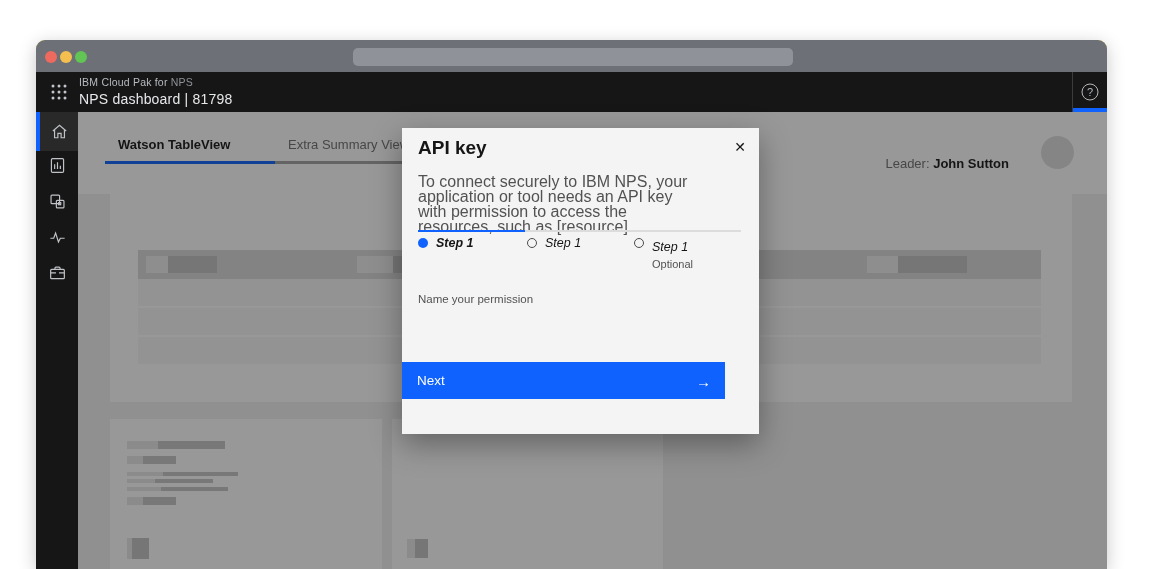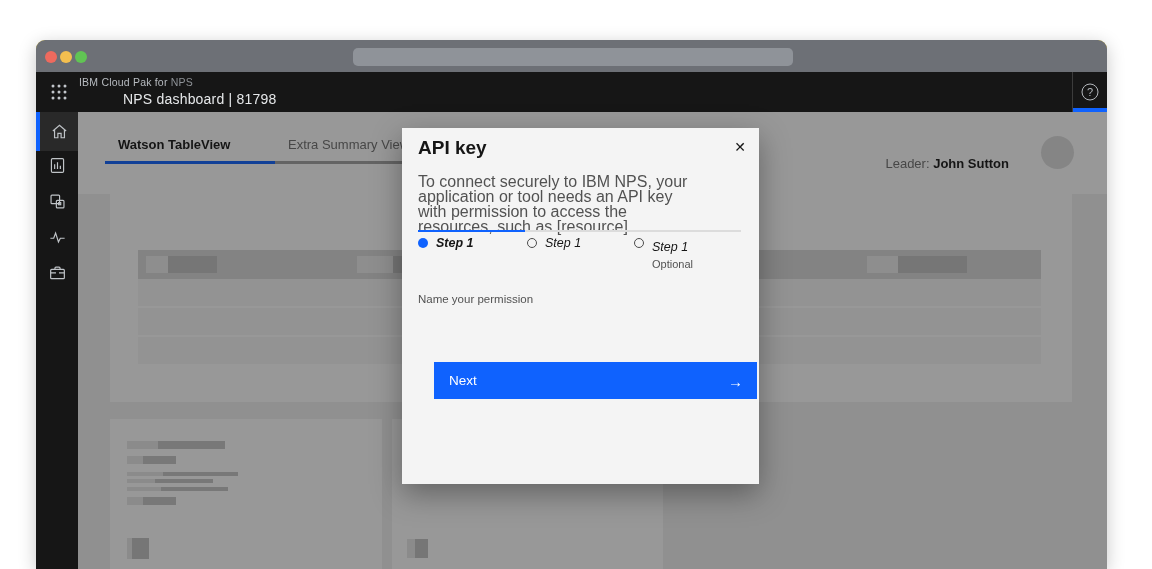--- a/index.html
+++ b/index.html
@@ -21,21 +21,21 @@
   .urlbar { position:absolute; left:317px; top:8px; width:440px; height:18px;
             border-radius:5px; background:#8f9399; }
 
   
   .app-header { position:absolute; left:0; top:32px; right:0; height:40px; background:#161616; }
   .switcher { position:absolute; left:4px; top:2px; width:38px; height:36px;
               display:flex; align-items:center; justify-content:center; background:none; border:none; cursor:pointer; }
   .hdr-titles { position:absolute; left:43px; top:5px; line-height:1; }
   .hdr-eyebrow { font-size:10.5px; letter-spacing:.2px; color:#b7bbc0; }
   .hdr-eyebrow .prod { color:#8e9297; }
-  .hdr-title { margin-top:4px; font-size:14px; color:#e6e8ea; letter-spacing:.2px;margin-left:44px; }
+  .hdr-title { margin-top:4px; font-size:14px; color:#e6e8ea; letter-spacing:.2px; }
   .help-btn { position:absolute; right:0; top:0; width:35px; height:40px; background:#161616;
               border:none; border-left:1px solid #3c3c3c; cursor:pointer; }
   .help-circle { position:absolute; left:50%; top:50%; transform:translate(-50%,-50%);
                  width:17px; height:17px; border:1.4px solid #b4b8bd; border-radius:50%;
                  color:#b4b8bd; font-size:11px; line-height:14px; text-align:center; }
   .help-active { position:absolute; left:0; right:0; bottom:0; height:4px; background:#0f62fe; }
 
   
   .sidenav { position:absolute; left:0; top:72px; width:42px; bottom:0; background:#161616; }
   .nav-item { position:absolute; left:0; width:42px; display:flex; align-items:center;
@@ -66,41 +66,41 @@
   .bar-light { background:#e8e8e8; }
   .bar-dark  { background:#c6c6c6; }
   .card-a { left:32px;  top:307px; width:272px; height:222px; }
   .card-b { left:314px; top:307px; width:271px; height:222px; }
 
   
   .scrim { position:absolute; left:42px; top:72px; right:0; bottom:0;
            background:rgba(20,20,20,.44); z-index:5; }
 
   
-  .modal { position:absolute; left:366px; top:88px; width:357px; height:356px;
+  .modal { position:absolute; left:366px; top:88px; width:357px; height:306px;
            background:#f4f4f4; z-index:10; box-shadow:0 10px 28px rgba(0,0,0,.35); }
   .m-title { position:absolute; left:16px; top:9px; font-size:19px; color:#161616; }
   .m-close { position:absolute; right:4px; top:4px; width:30px; height:30px; background:none;
              border:none; font-size:14px; color:#161616; cursor:pointer; line-height:30px; }
   .m-desc { position:absolute; left:16px; top:46px; width:278px; font-size:16px;
             line-height:15px; color:#525252; }
   .m-track { position:absolute; left:16px; top:102px; width:323px; height:2px; background:#dcdcdc; }
   .m-track .fill { position:absolute; left:0; top:0; height:2px; background:#0f62fe; }
   .step { position:absolute; top:109px; display:flex; align-items:flex-start; cursor:pointer; }
   .step .dot { width:10px; height:10px; border-radius:50%; margin:1px 8px 0 0; }
   .dot.current { background:#0f62fe; }
   .dot.todo { border:1.5px solid #4c4c4c; background:transparent; }
   .step .slabel { font-size:12.5px; color:#161616; line-height:13px;font-style:italic; }
   .step.cur .slabel { font-weight:bold; }
   .step .snote { font-size:11px; color:#525252; margin-top:3px; }
   .m-field-label { position:absolute; left:16px; top:165px; font-size:11.5px; color:#525252; }
   .m-input { position:absolute; left:16px; top:186px; width:323px; height:31px; background:#ffffff;
              border:none; border-bottom:1px solid #d6d6d6; padding:0 13px; font-size:13px;
              color:#161616; font-family:"Liberation Sans", sans-serif; outline:none; }
-  .m-next { position:absolute; left:32px; top:234px; width:323px; height:37px; background:#0f62fe;
+  .m-next { position:absolute; left:0; top:234px; width:323px; height:37px; background:#0f62fe;
             border:none; color:#ffffff; font-size:13.5px; text-align:left; padding-left:15px;
             cursor:pointer; font-family:"Liberation Sans", sans-serif; }
   .m-next .arrow { position:absolute; right:14px; top:50%; transform:translateY(-50%); font-size:15px; }
 </style>
 </head>
 <body>
 
 <div class="window">
 
   <div class="chrome">

